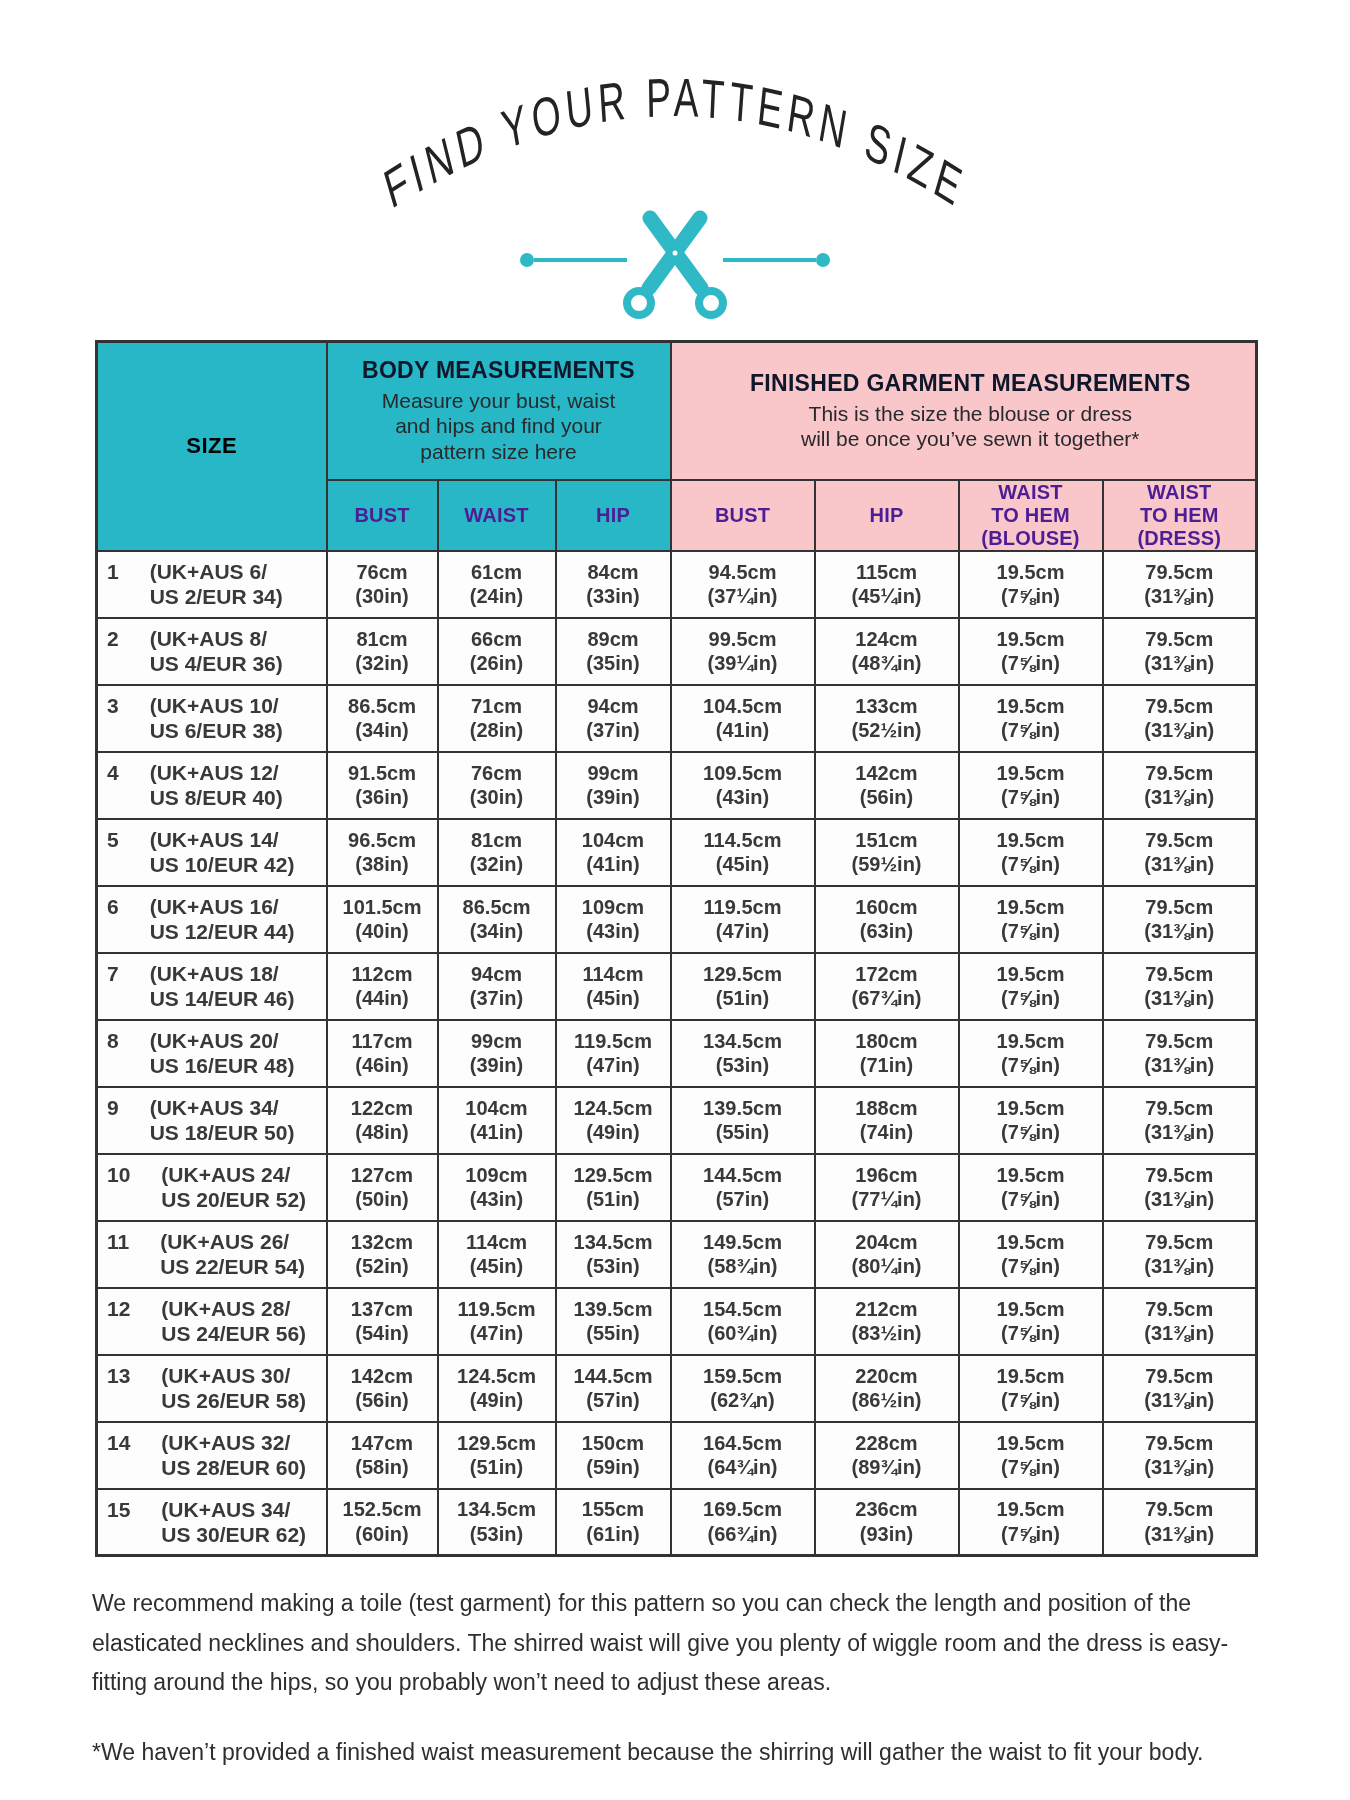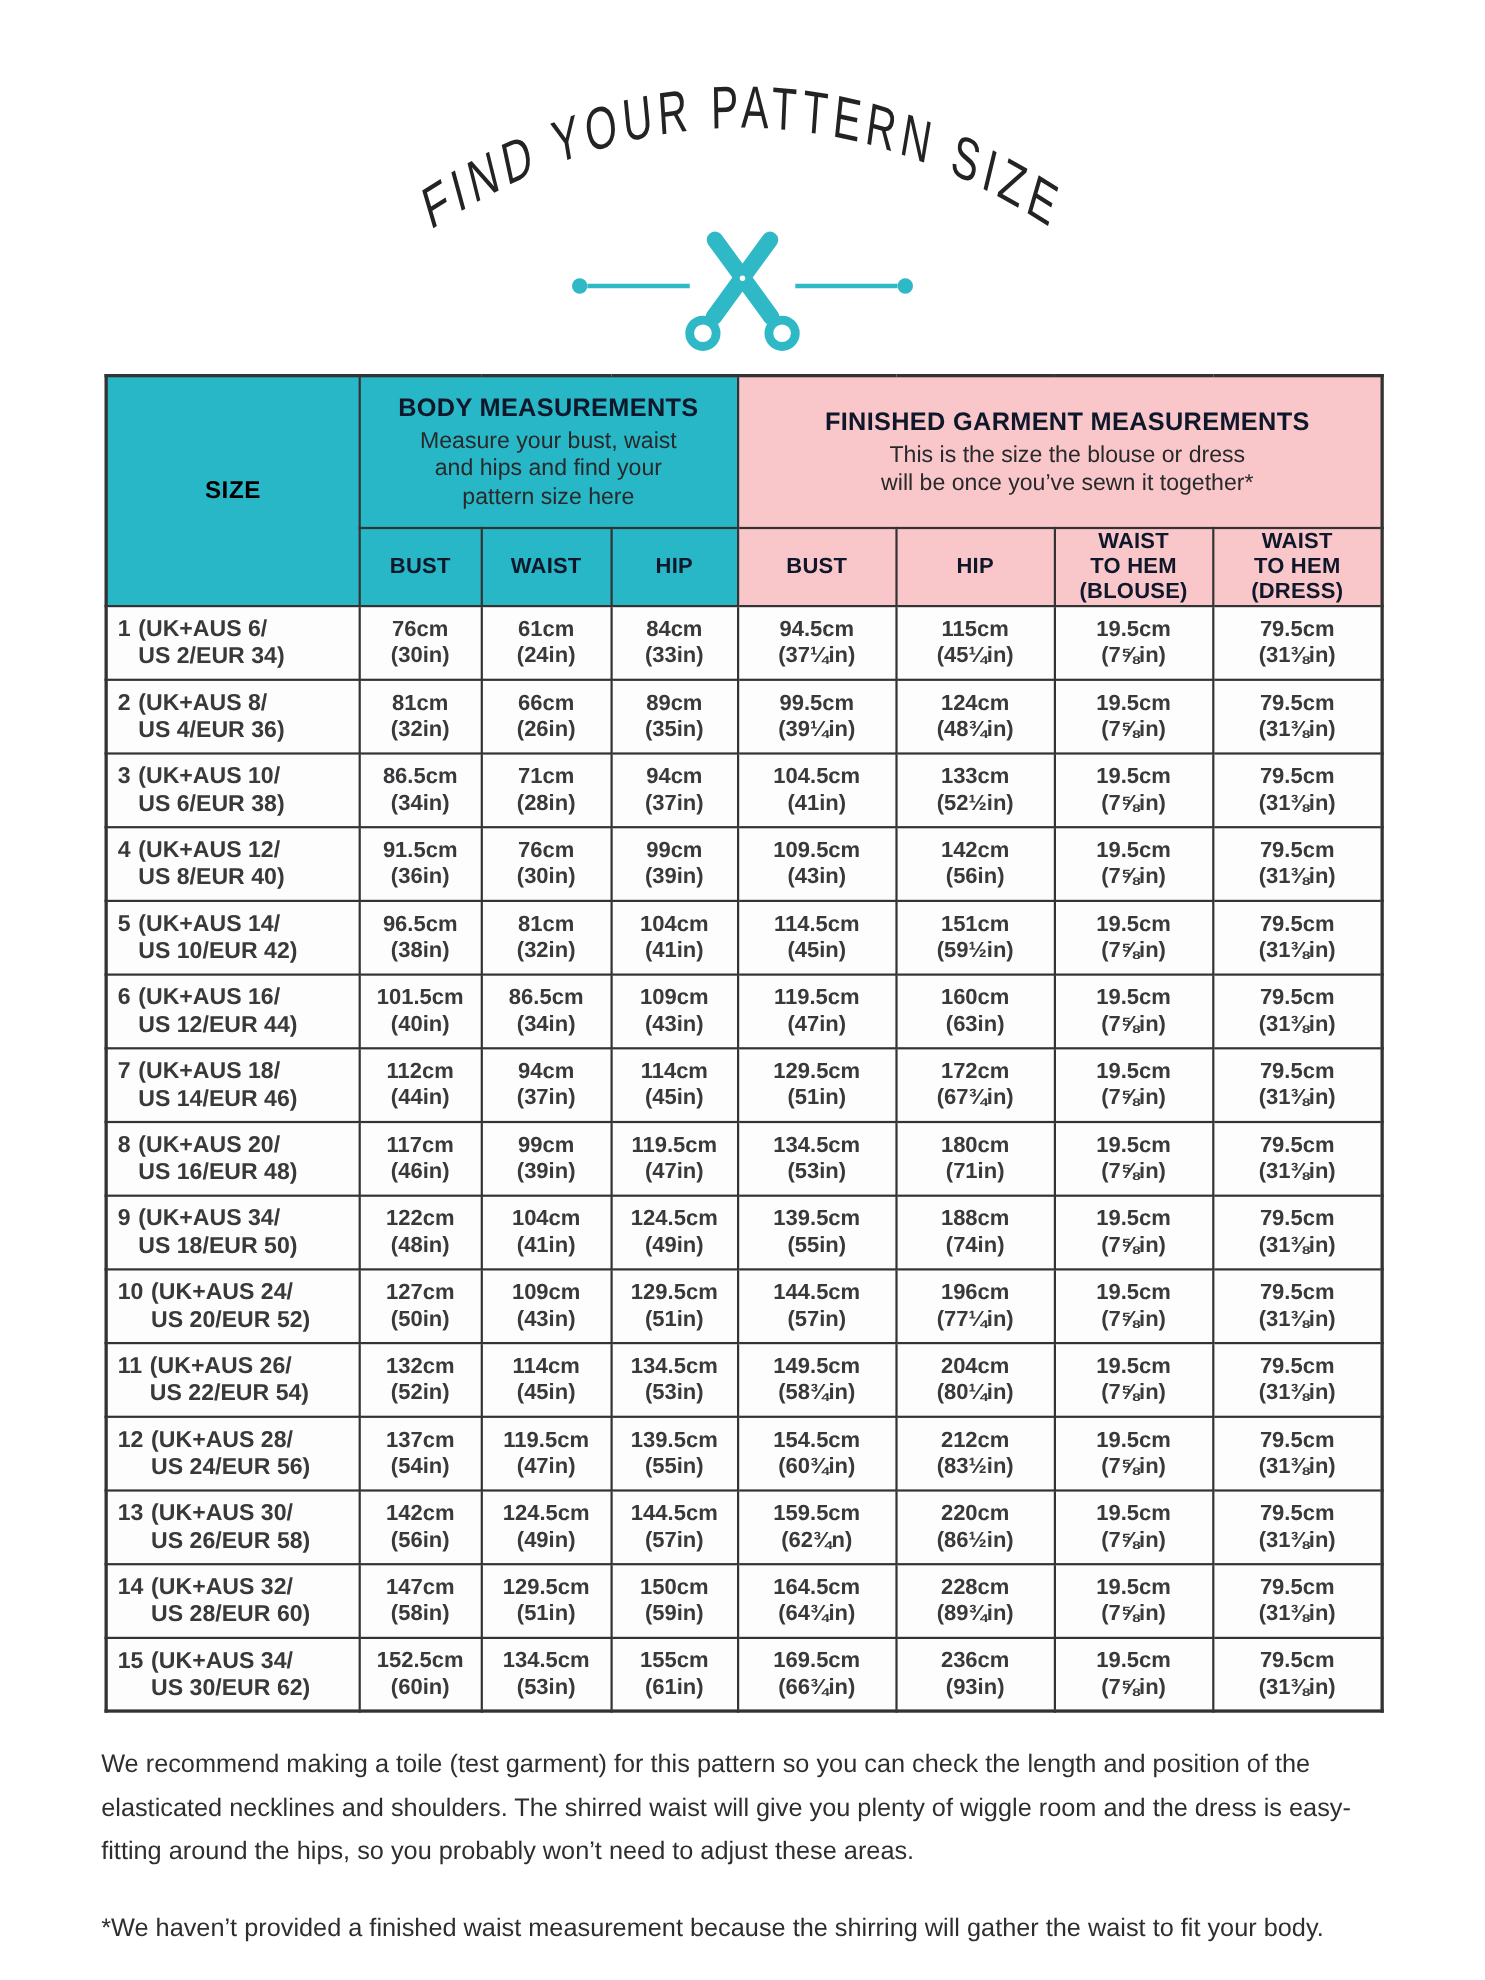--- a/index.html
+++ b/index.html
@@ -27,32 +27,32 @@
     border:2px solid var(--border);
     vertical-align:middle;
   }
   .group-head{height:138px;text-align:center;padding:6px 14px;}
   .group-head.teal, .size-head{background:var(--teal);}
   .group-head.pink{background:var(--pink);padding-left:28px;}
   .group-title{color:#0f172a;font-size:23px;font-weight:800;letter-spacing:.3px;margin-bottom:4px;}
   .group-sub{color:#27292b;font-size:21px;font-weight:500;line-height:1.22;white-space:pre-line;}
   .size-head{color:#000000;font-size:22px;font-weight:800;text-align:center;letter-spacing:.5px;}
   .colhead{
-    height:61px;color:#0f172a;font-size:20px;font-weight:800;
+    height:61px;color:#4c1d95;font-size:20px;font-weight:800;
     white-space:pre-line;line-height:1.15;letter-spacing:.2px;
   }
   .colhead.teal{background:var(--teal);}
   .colhead.pink{background:var(--pink);}
   tbody tr{height:67px;background:#fdfdfd;}
   td.size-cell{
     text-align:left;padding-left:9px;font-size:21px;font-weight:700;line-height:1.2;
   }
   td.size-cell .num{display:inline-block;vertical-align:top;margin-right:7px;}
   td.size-cell .lbl{display:inline-block;vertical-align:top;}
-  td.size-cell .lbl span{display:block;}
+  td.size-cell .lbl span{display:block;margin-left:24px;}
   td.measure-cell{text-align:center;font-size:20px;font-weight:700;line-height:1.22;}
 
   .footer{position:absolute;left:92px;top:1584px;width:1172px;font-size:23px;line-height:1.72;color:#2e2e30;}
   .footer .bold-line{font-weight:700;}
   .footer .note{margin-top:30px;}
 </style>
 </head>
 <body>
 
 <div class="title-block">

